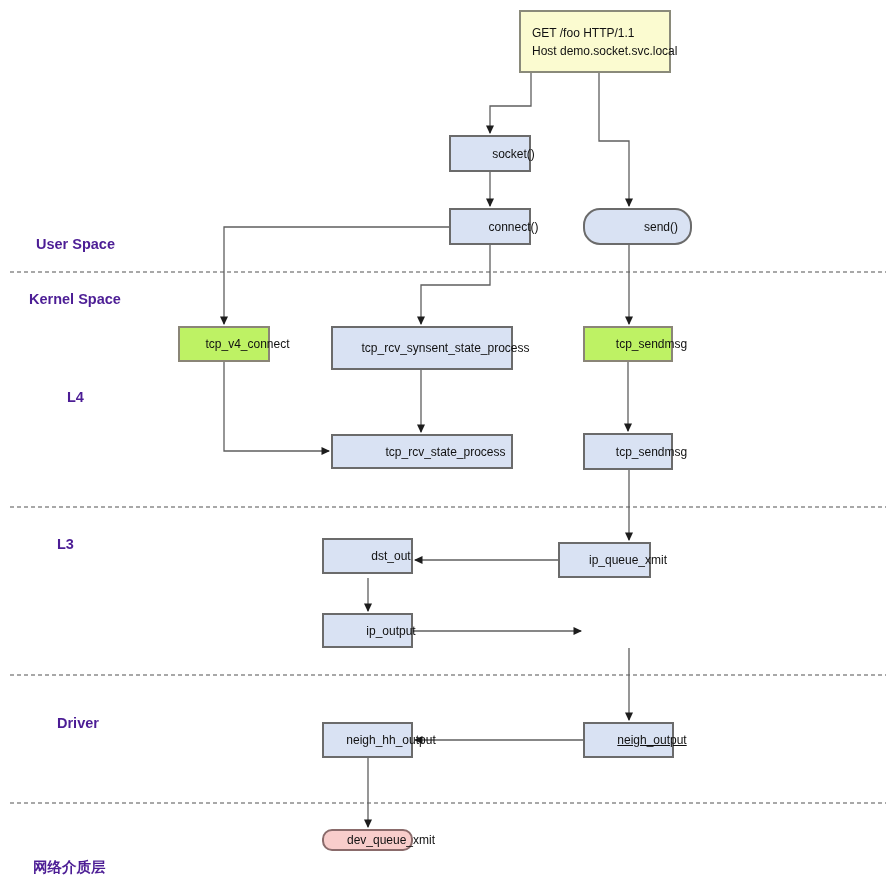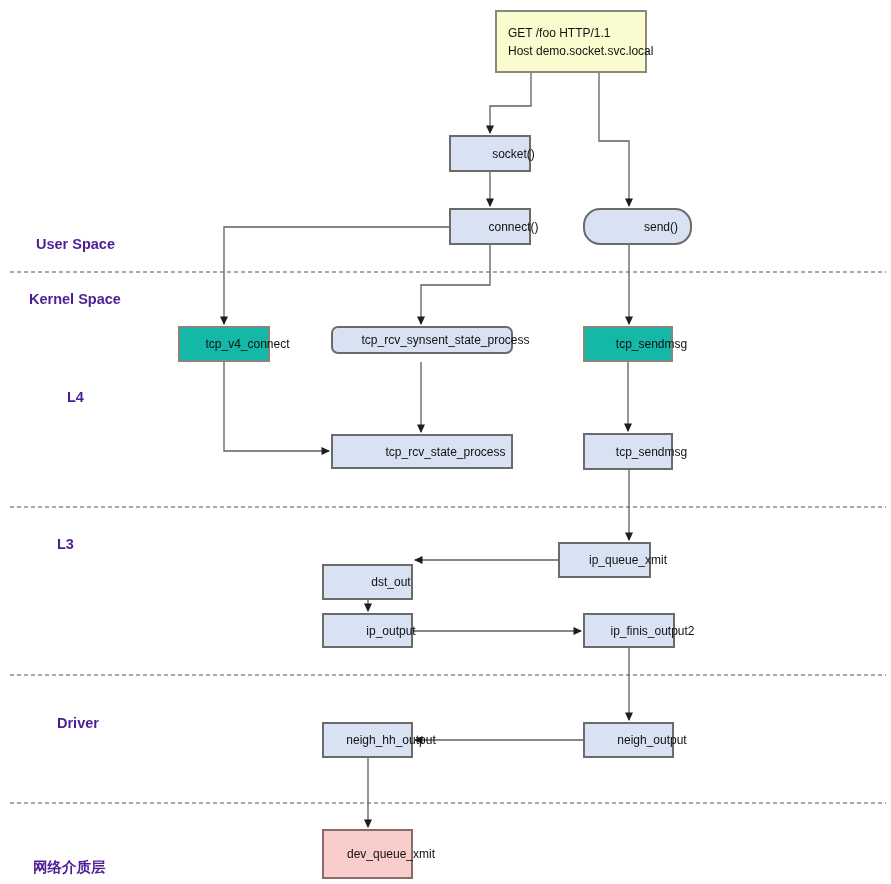--- a/index.html
+++ b/index.html
@@ -3,41 +3,41 @@
 <meta charset="utf-8">
 <style>
   html,body{margin:0;padding:0;background:#ffffff;}
   body{font-family:"Liberation Sans","DejaVu Sans",sans-serif;}
   .canvas{position:relative;width:891px;height:884px;background:#ffffff;overflow:hidden;}
   svg.wires{position:absolute;left:0;top:0;width:891px;height:884px;pointer-events:none;}
   .node{position:absolute;box-sizing:border-box;border:2px solid #6b6b6b;
         display:flex;align-items:center;justify-content:center;
         font-size:12px;color:#111;white-space:nowrap;padding-left:47px;}
   .blue{background:#d9e2f3;}
-  .tan{background:#14b8a6;border-color:#8a8577;}
+  .tan{background:#bef264;border-color:#8a8577;}
   .pink{background:#f8cdcb;border-color:#8a6b6b;}
   .note{background:#fbfbd0;border-color:#8a8a7a;flex-direction:column;
-        align-items:flex-start;justify-content:center;padding-left:11px;line-height:18px;}
+        align-items:flex-start;justify-content:center;padding-left:11px;line-height:18px;margin-left:24px;}
   
   .n-http{left:495px;top:10px;width:152px;height:63px;}
   .n-socket{left:449px;top:135px;width:82px;height:37px;}
   .n-connect{left:449px;top:208px;width:82px;height:37px;}
   .n-send{left:583px;top:208px;width:109px;height:37px;border-radius:17px;}
   .n-tcpv4{left:178px;top:326px;width:92px;height:36px;}
-  .n-synsent{left:331px;top:326px;width:182px;height:28px;border-radius:7px;}
+  .n-synsent{left:331px;top:326px;width:182px;height:44px;}
   .n-sendmsg1{left:583px;top:326px;width:90px;height:36px;}
   .n-rcvstate{left:331px;top:434px;width:182px;height:35px;}
   .n-sendmsg2{left:583px;top:433px;width:90px;height:37px;}
-  .n-dstout{left:322px;top:564px;width:91px;height:36px;}
+  .n-dstout{left:322px;top:538px;width:91px;height:36px;}
   .n-ipqueue{left:558px;top:542px;width:93px;height:36px;}
   .n-ipoutput{left:322px;top:613px;width:91px;height:35px;}
   .n-ipfinis{left:583px;top:613px;width:92px;height:35px;}
   .n-neighhh{left:322px;top:722px;width:91px;height:36px;}
-  .n-neigh{left:583px;top:722px;width:91px;height:36px;}
-  .n-devqueue{left:322px;top:829px;width:91px;height:50px;}
+  .n-neigh{left:583px;top:722px;width:91px;height:36px;text-decoration:underline;}
+  .n-devqueue{left:322px;top:829px;width:91px;height:22px;border-radius:10px;}
   
   .layer{position:absolute;color:#4c1d95;font-size:14.5px;font-weight:600;white-space:nowrap;}
   .l-user{left:36px;top:236px;}
   .l-kernel{left:29px;top:291px;}
   .l-l4{left:67px;top:389px;}
   .l-l3{left:57px;top:536px;}
   .l-driver{left:57px;top:715px;}
   .l-media{left:33px;top:848px;font-weight:700;margin-top:10px;}
 </style>
 </head>
@@ -96,20 +96,19 @@
   <div class="node tan n-tcpv4">tcp_v4_connect</div>
   <div class="node blue n-synsent">tcp_rcv_synsent_state_process</div>
   <div class="node tan n-sendmsg1">tcp_sendmsg</div>
 
   <div class="node blue n-rcvstate">tcp_rcv_state_process</div>
   <div class="node blue n-sendmsg2">tcp_sendmsg</div>
 
   <div class="node blue n-dstout">dst_out</div>
   <div class="node blue n-ipqueue">ip_queue_xmit</div>
   <div class="node blue n-ipoutput">ip_output</div>
-  <div class="node blue n-ipfinis">ip_finis_output2</div>
 
   <div class="node blue n-neighhh">neigh_hh_output</div>
   <div class="node blue n-neigh">neigh_output</div>
 
   <div class="node pink n-devqueue">dev_queue_xmit</div>
 
 </div>
 
 </body></html>

